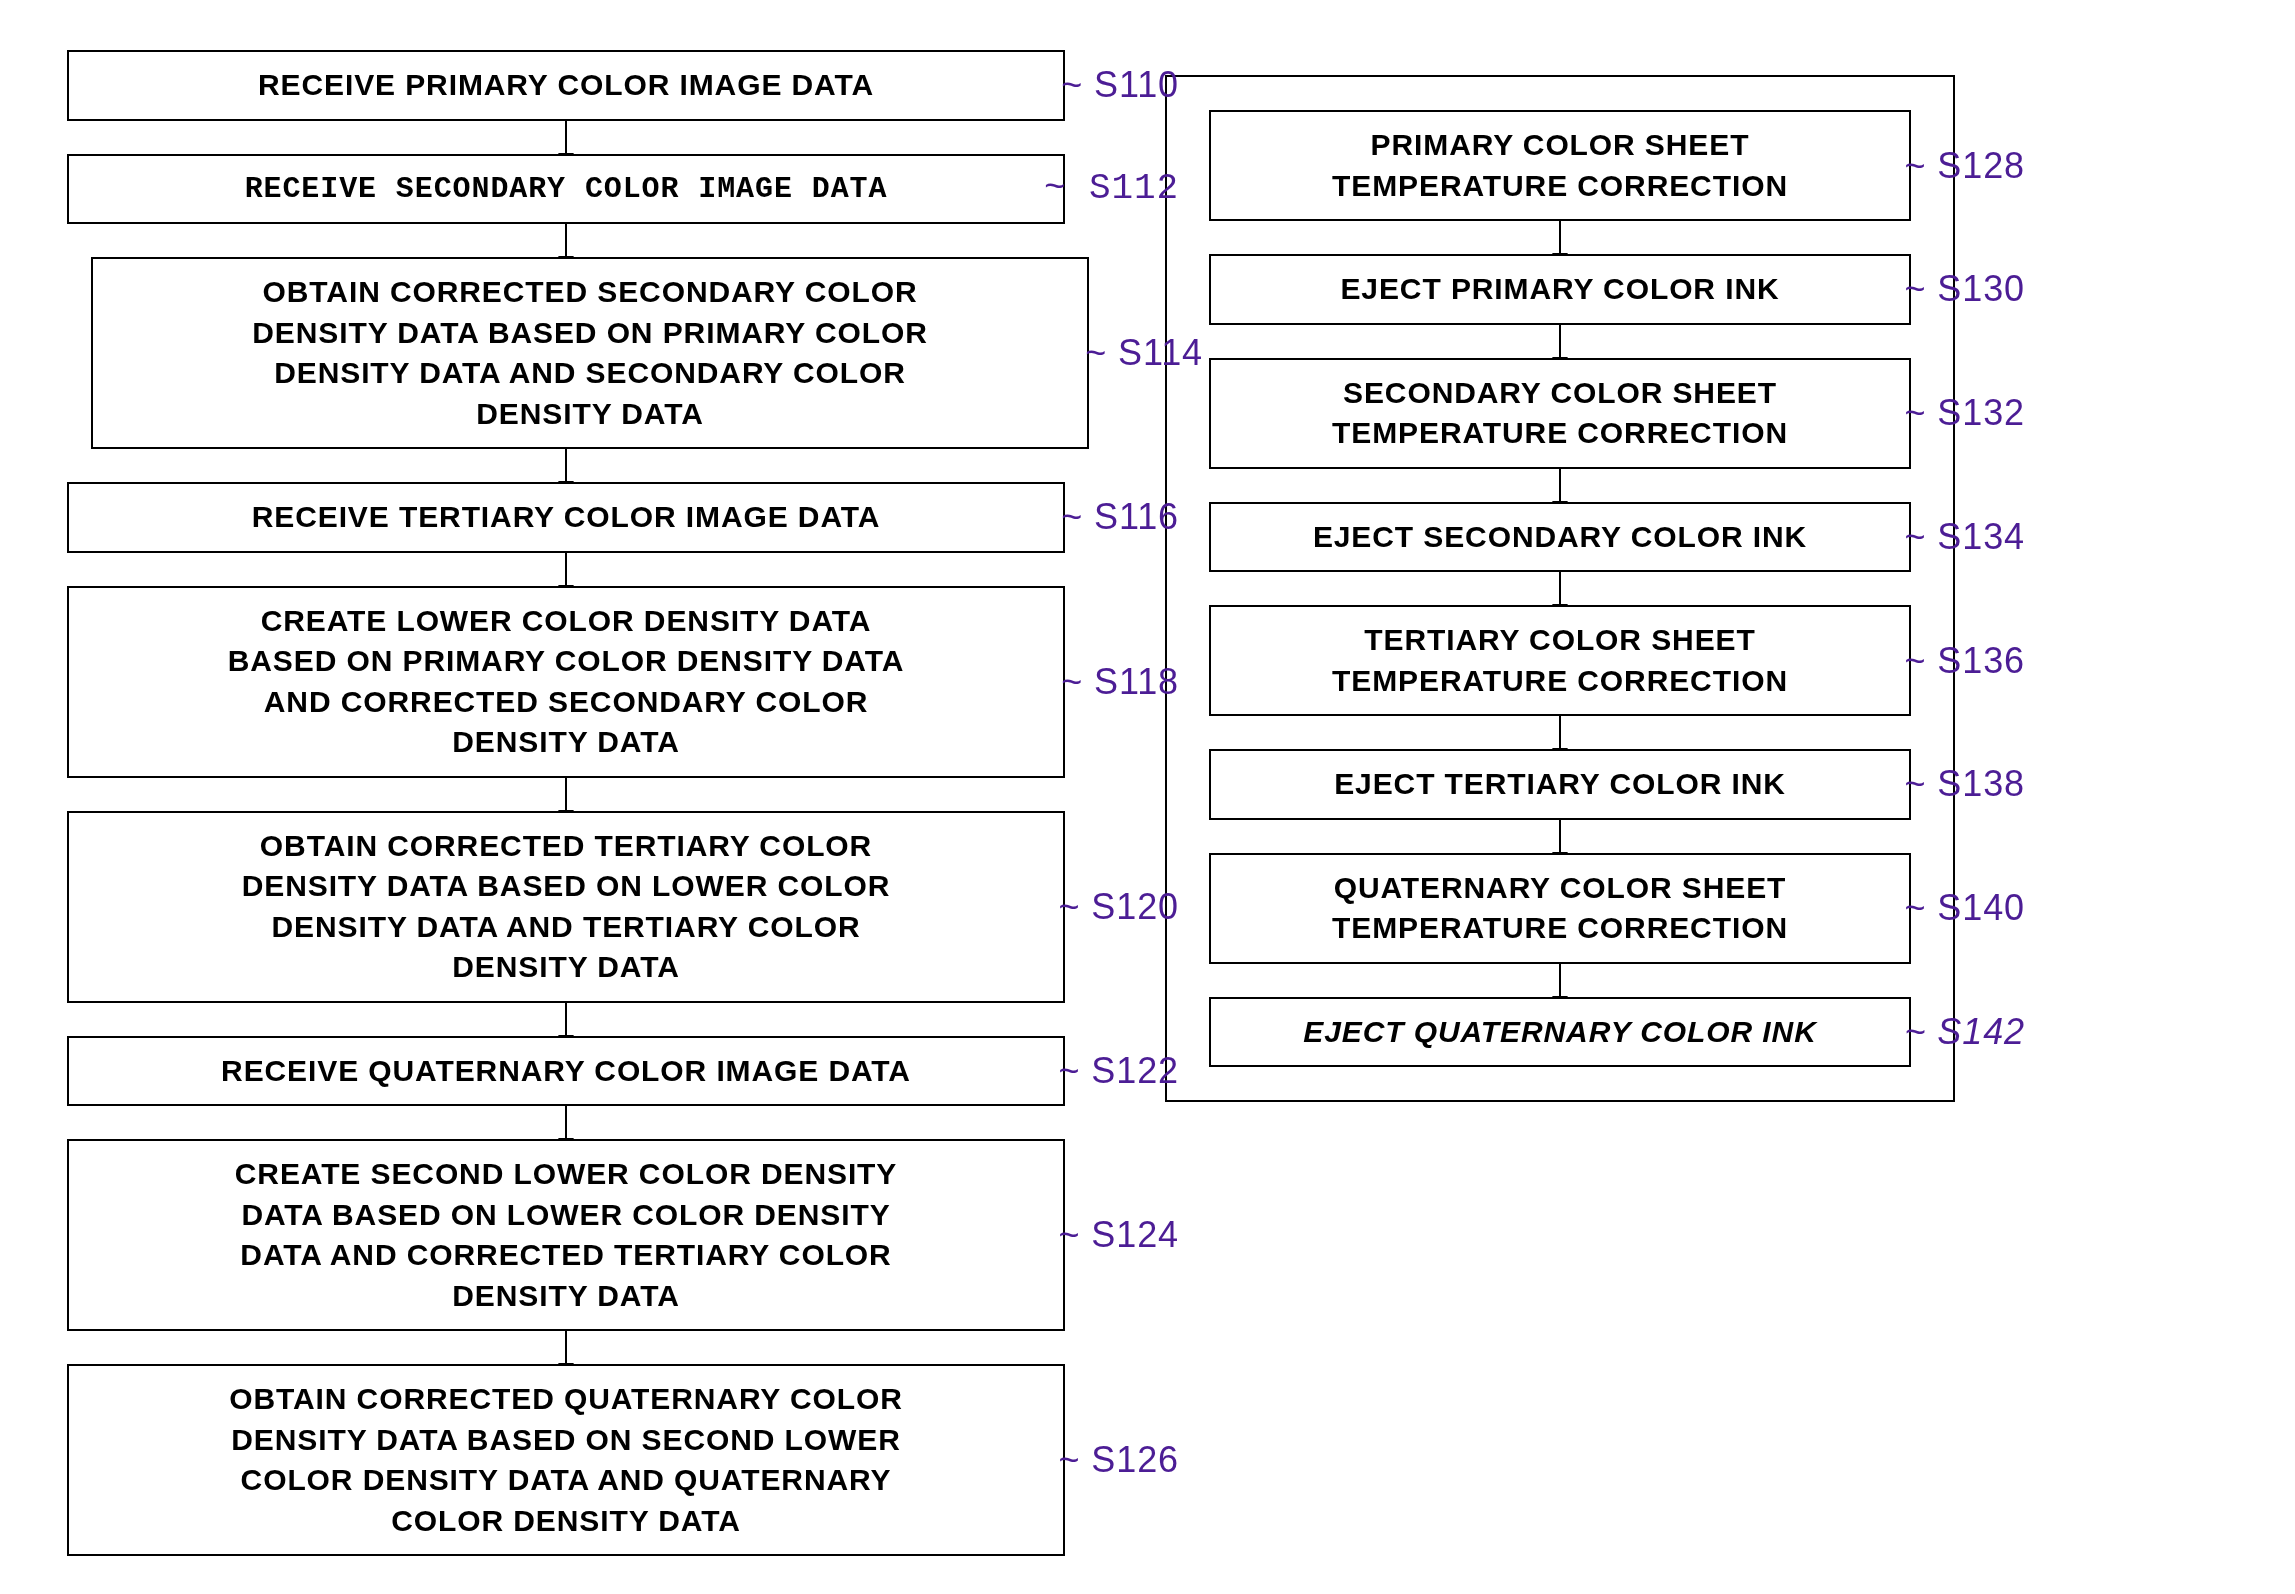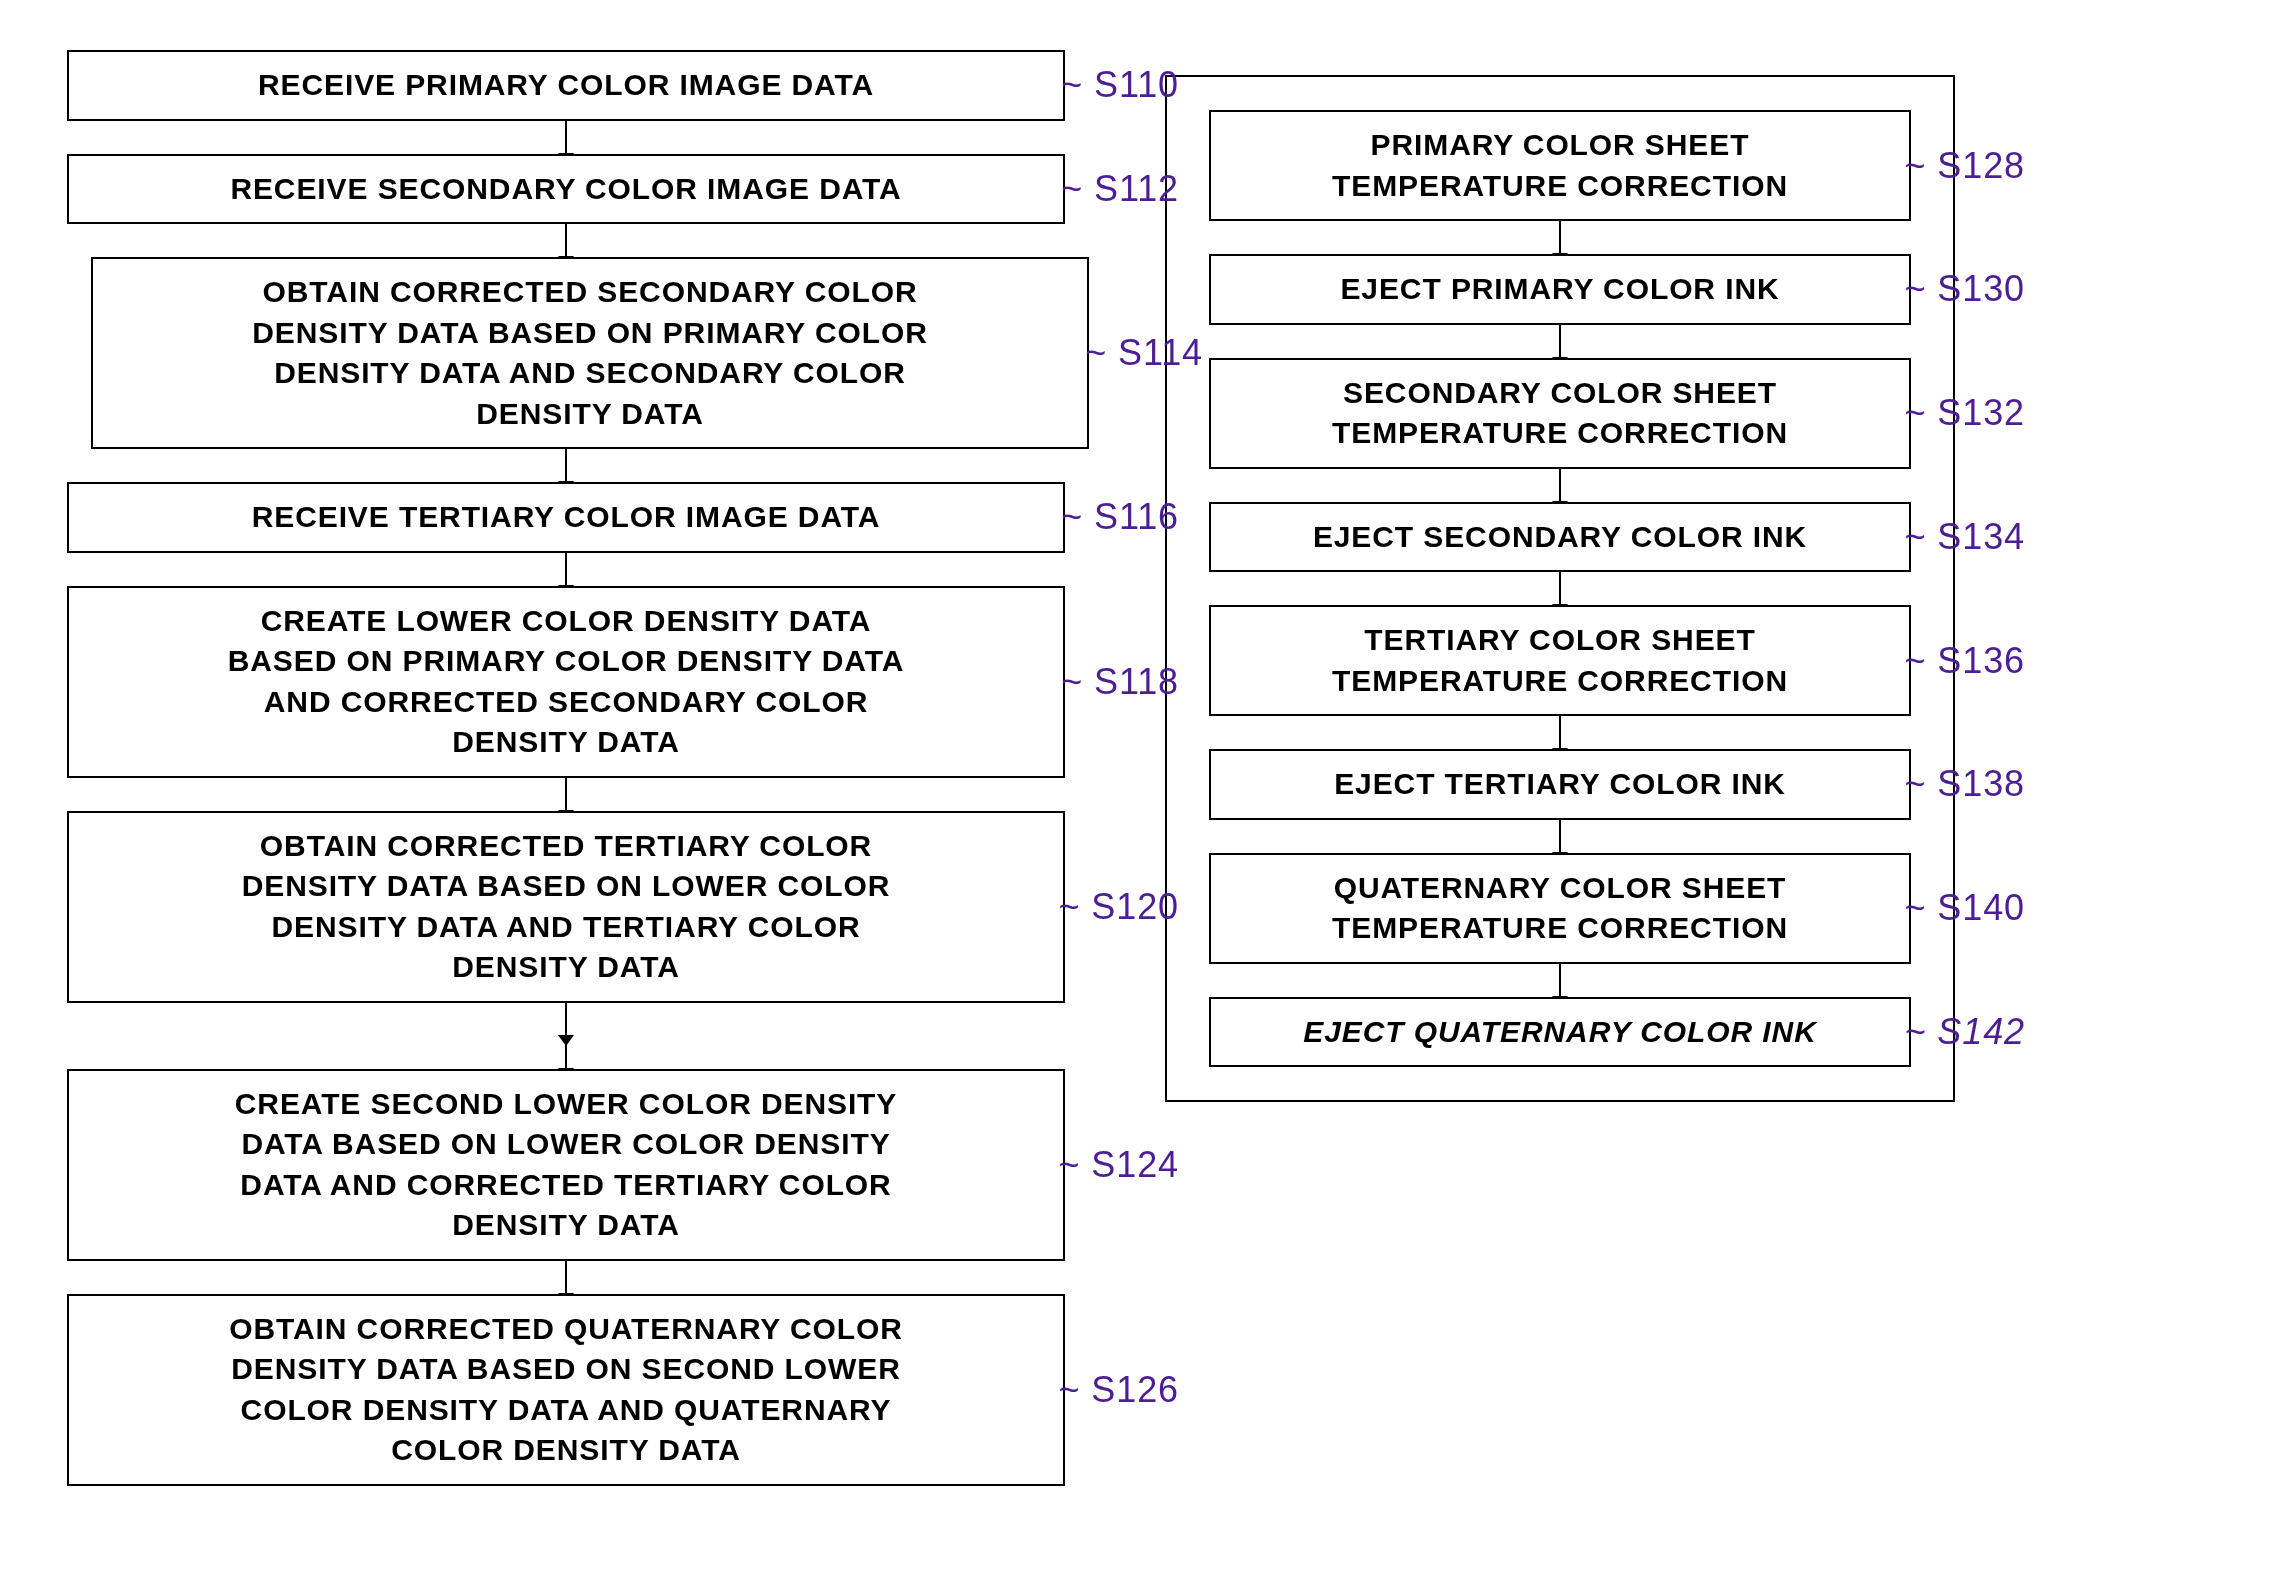--- a/index.html
+++ b/index.html
@@ -110,21 +110,21 @@
 <body>
 
 <div class="diagram-container">
 
   <div class="left-column" id="left-col">
   <div class="step-wrapper">
         <div class="flow-box" style="white-space: pre-line;">RECEIVE PRIMARY COLOR IMAGE DATA<span class="step-label">S110</span></div>
         <div class="arrow-down"></div>
       </div>
       <div class="step-wrapper">
-        <div class="flow-box" style="white-space: pre-line;">RECEIVE SECONDARY COLOR IMAGE DATA<span class="step-label">S112</span></div>
+        <div class="flow-box" style="white-space: pre-line; font-family: Liberation Mono, monospace;">RECEIVE SECONDARY COLOR IMAGE DATA<span class="step-label">S112</span></div>
         <div class="arrow-down"></div>
       </div>
       <div class="step-wrapper">
         <div class="flow-box" style="white-space: pre-line; margin-left: 48px;">OBTAIN CORRECTED SECONDARY COLOR
 DENSITY DATA BASED ON PRIMARY COLOR
 DENSITY DATA AND SECONDARY COLOR
 DENSITY DATA<span class="step-label">S114</span></div>
         <div class="arrow-down"></div>
       </div>
       <div class="step-wrapper">
@@ -139,20 +139,21 @@
         <div class="arrow-down"></div>
       </div>
       <div class="step-wrapper">
         <div class="flow-box" style="white-space: pre-line;">OBTAIN CORRECTED TERTIARY COLOR
 DENSITY DATA BASED ON LOWER COLOR
 DENSITY DATA AND TERTIARY COLOR
 DENSITY DATA<span class="step-label">S120</span></div>
         <div class="arrow-down"></div>
       </div>
       <div class="step-wrapper">
+        <div class="flow-box" style="white-space: pre-line;">RECEIVE QUATERNARY COLOR IMAGE DATA<span class="step-label">S122</span></div>
         <div class="arrow-down"></div>
       </div>
       <div class="step-wrapper">
         <div class="flow-box" style="white-space: pre-line;">CREATE SECOND LOWER COLOR DENSITY
 DATA BASED ON LOWER COLOR DENSITY
 DATA AND CORRECTED TERTIARY COLOR
 DENSITY DATA<span class="step-label">S124</span></div>
         <div class="arrow-down"></div>
       </div>
       <div class="step-wrapper">

